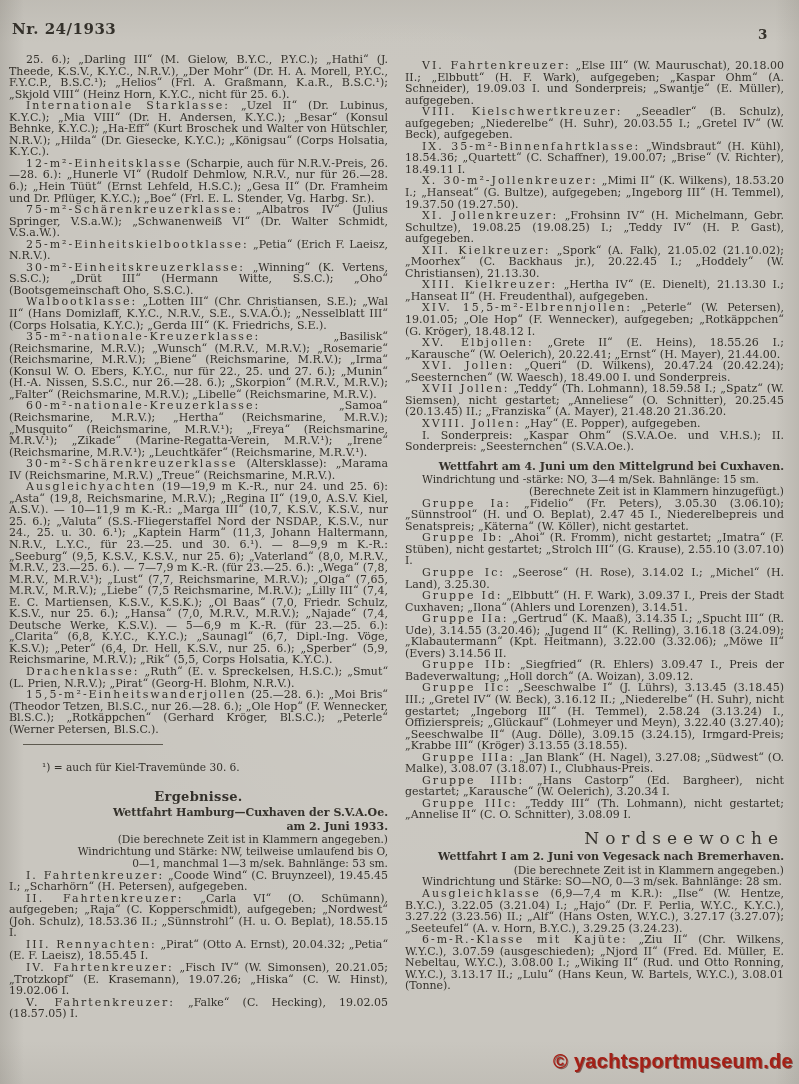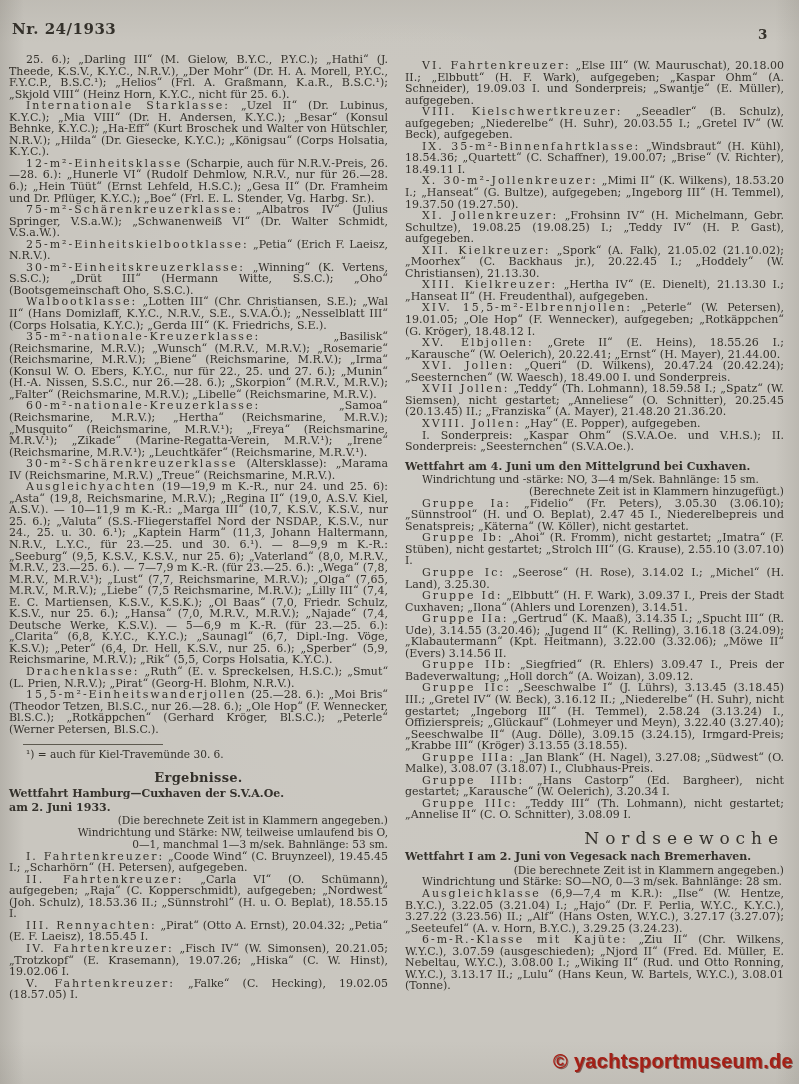--- a/index.html
+++ b/index.html
@@ -34,27 +34,27 @@
     text-align:justify;
     font-size:11px;
     line-height:11.55px;
     hyphens:none;
   }
   .lead{letter-spacing:0.18em;}
   .rule{
     width:140px;border:none;border-top:1px solid #5d594f;
     margin:9px 0 3px 14px;
   }
-  .footnote{font-size:10.6px;line-height:12px;text-indent:17px;margin:0;}
+  .footnote{font-size:10.6px;line-height:12px;text-indent:17px;margin:16px;}
   .h-ergebnisse{
     text-align:center;font-weight:bold;font-size:13px;
     margin:10px 0 3px 0;letter-spacing:0.3px;
   }
   .h-race{
-    text-align:left;font-weight:bold;font-size:11px;
+    text-align:right;font-weight:bold;font-size:11px;
     line-height:12.5px;margin:3px 0 1px 0;
   }
   .centerline{
     text-align:right;font-size:10.6px;line-height:11.8px;margin:0;
   }
   .condpara{
     margin:0;text-indent:17px;text-align:justify;
     font-size:10.6px;line-height:11.8px;
   }
   .h-nordsee{

